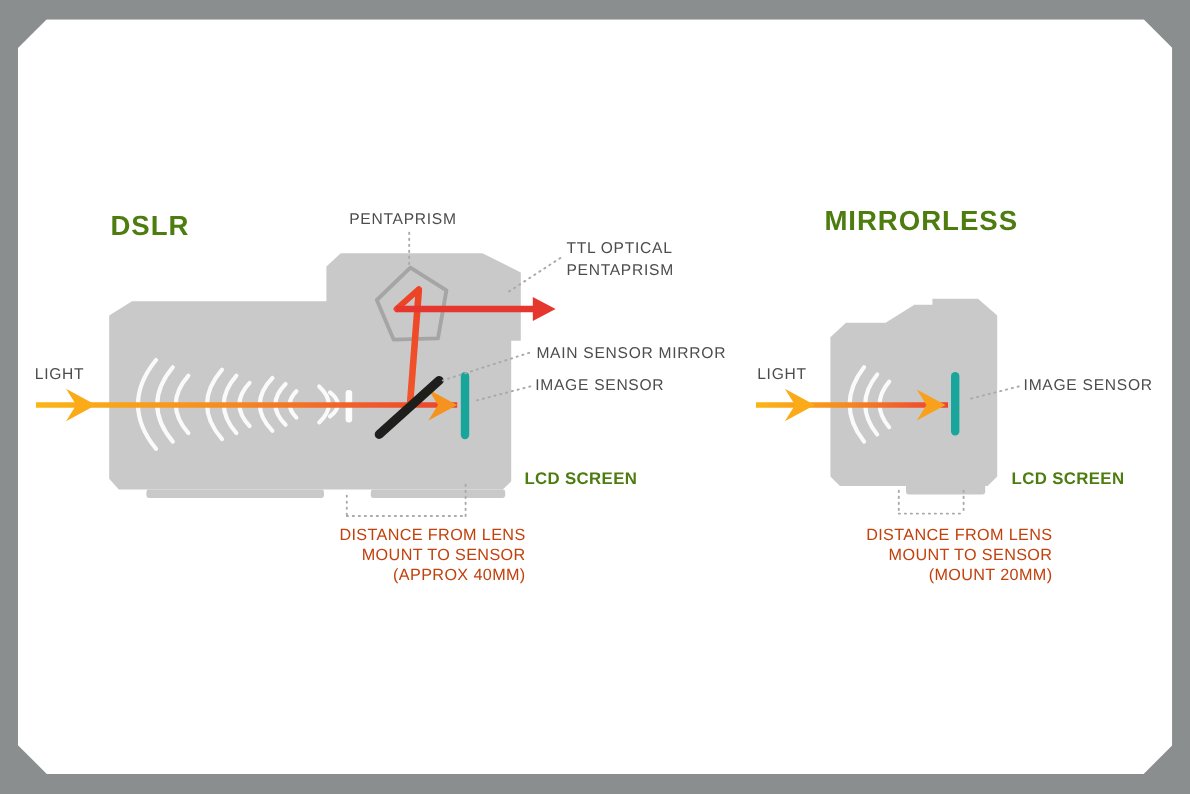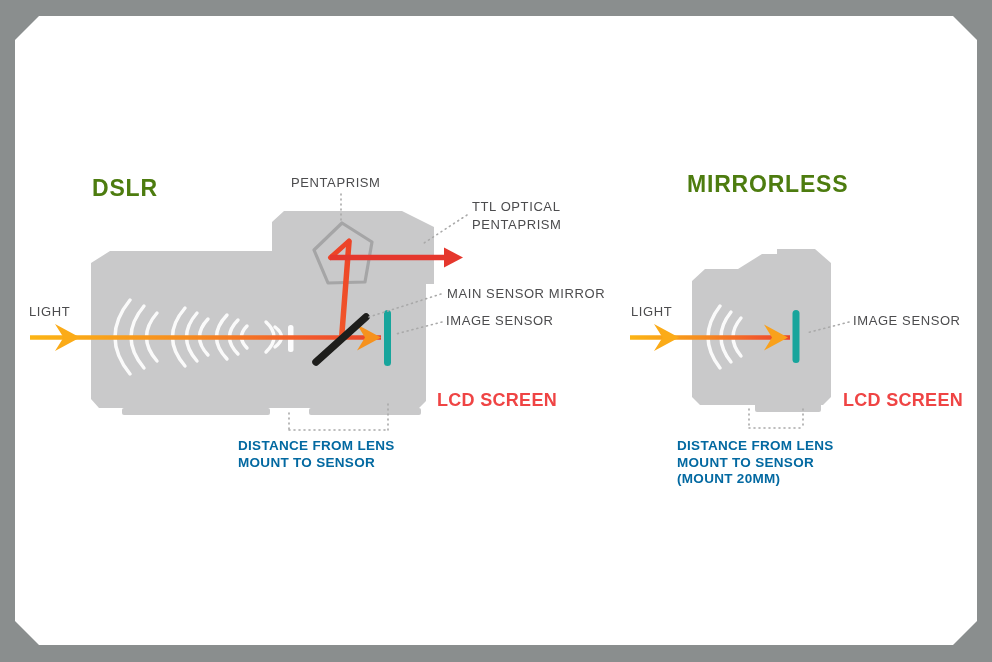--- a/index.html
+++ b/index.html
@@ -29,35 +29,34 @@
   .title{
     position:absolute;
     color:#4d7c0f;
     font-size:23px;
     font-weight:bold;
     letter-spacing:0.8px;
     white-space:nowrap;
   }
   .lcd{
     position:absolute;
-    color:#ef4444;
-    font-size:18px;
+    color:#4d7c0f;
+    font-size:14px;
     font-weight:bold;
     letter-spacing:0.3px;
     white-space:nowrap;
   }
   .dist{
     position:absolute;
     width:200px;
-    text-align:left;
-    color:#0369a1;
+    text-align:right;
+    color:#c2410c;
     font-size:13.5px;
     letter-spacing:0.3px;
     line-height:16.5px;
-    font-weight:bold;
   }
 </style>
 </head>
 <body>
 
 <div class="panel">
 
   <svg class="diagram-svg" width="962" height="629" viewBox="15 16 962 629">
     <defs>
       <linearGradient id="beamGradDslr" gradientUnits="userSpaceOnUse" x1="30" y1="0" x2="384" y2="0">
@@ -169,20 +168,21 @@
   </div>
 
   <div class="lbl" style="left:432px;top:270px;">MAIN SENSOR MIRROR</div>
   <div class="lbl" style="left:431px;top:297px;">IMAGE SENSOR</div>
   <div class="lcd" style="left:422px;top:374px;">LCD SCREEN</div>
   <div class="lbl" style="left:14px;top:288px;">LIGHT</div>
 
   <div class="dist" style="left:223px;top:422px;">
     <div>DISTANCE FROM LENS</div>
     <div>MOUNT TO SENSOR</div>
+    <div>(APPROX 40MM)</div>
   </div>
 
   <div class="lbl" style="left:616px;top:288px;">LIGHT</div>
   <div class="lbl" style="left:838px;top:297px;">IMAGE SENSOR</div>
   <div class="lcd" style="left:828px;top:374px;">LCD SCREEN</div>
 
   <div class="dist" style="left:662px;top:422px;">
     <div>DISTANCE FROM LENS</div>
     <div>MOUNT TO SENSOR</div>
     <div>(MOUNT 20MM)</div>

